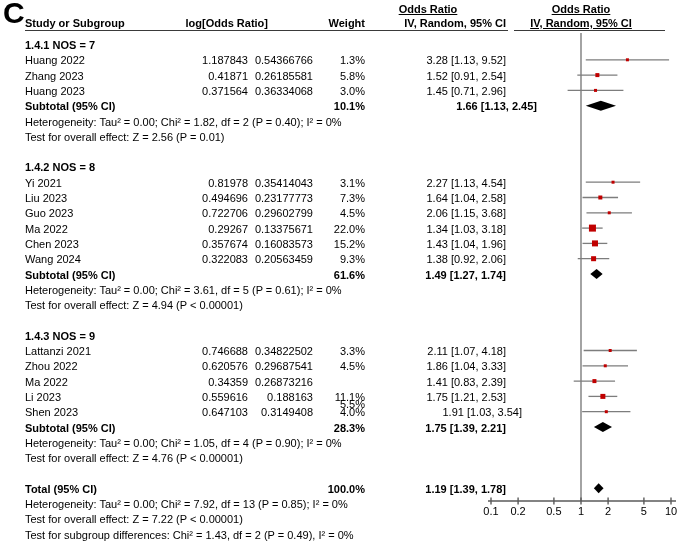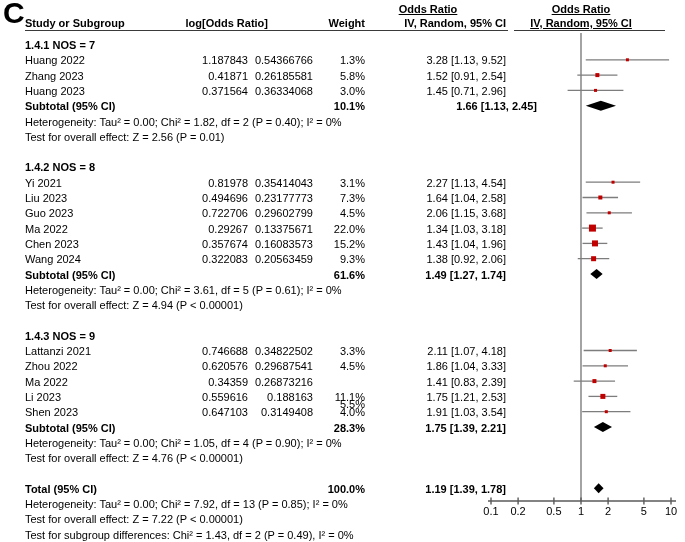--- a/index.html
+++ b/index.html
@@ -107,21 +107,21 @@
       <div class="cell" style="left: 0px; top: 375.6px; width: 506px; text-align: right;">1.41 [0.83, 2.39]</div>
       <div class="cell" style="left: 25px; top: 390.9px;">Li 2023</div>
       <div class="cell" style="left: 0px; top: 390.9px; width: 248px; text-align: right;">0.559616</div>
       <div class="cell" style="left: 0px; top: 390.9px; width: 313px; text-align: right;">0.188163</div>
       <div class="cell" style="left: 0px; top: 390.9px; width: 365px; text-align: right;">11.1%</div>
       <div class="cell" style="left: 0px; top: 390.9px; width: 506px; text-align: right;">1.75 [1.21, 2.53]</div>
       <div class="cell" style="left: 25px; top: 406.2px;">Shen 2023</div>
       <div class="cell" style="left: 0px; top: 406.2px; width: 248px; text-align: right;">0.647103</div>
       <div class="cell" style="left: 0px; top: 406.2px; width: 313px; text-align: right;">0.3149408</div>
       <div class="cell" style="left: 0px; top: 406.2px; width: 365px; text-align: right;">4.0%</div>
-      <div class="cell" style="left: 0px; top: 406.2px; width: 506px; text-align: right;">1.91 [1.03, 3.54]</div>
+      <div class="cell" style="left: 16px; top: 406.2px; width: 506px; text-align: right;">1.91 [1.03, 3.54]</div>
       <div class="cell bold" style="left: 25px; top: 421.5px;">Subtotal (95% CI)</div>
       <div class="cell bold" style="left: 0px; top: 421.5px; width: 365px; text-align: right;">28.3%</div>
       <div class="cell bold" style="left: 0px; top: 421.5px; width: 506px; text-align: right;">1.75 [1.39, 2.21]</div>
       <div class="cell" style="left: 25px; top: 436.8px;">Heterogeneity: Tau² = 0.00; Chi² = 1.05, df = 4 (P = 0.90); I² = 0%</div>
       <div class="cell" style="left: 25px; top: 452.1px;">Test for overall effect: Z = 4.76 (P &lt; 0.00001)</div>
       <div class="cell bold" style="left: 25px; top: 482.7px;">Total (95% CI)</div>
       <div class="cell bold" style="left: 0px; top: 482.7px; width: 365px; text-align: right;">100.0%</div>
       <div class="cell bold" style="left: 0px; top: 482.7px; width: 506px; text-align: right;">1.19 [1.39, 1.78]</div>
       <div class="cell" style="left: 25px; top: 498px;">Heterogeneity: Tau² = 0.00; Chi² = 7.92, df = 13 (P = 0.85); I² = 0%</div>
       <div class="cell" style="left: 25px; top: 513.3px;">Test for overall effect: Z = 7.22 (P &lt; 0.00001)</div>

